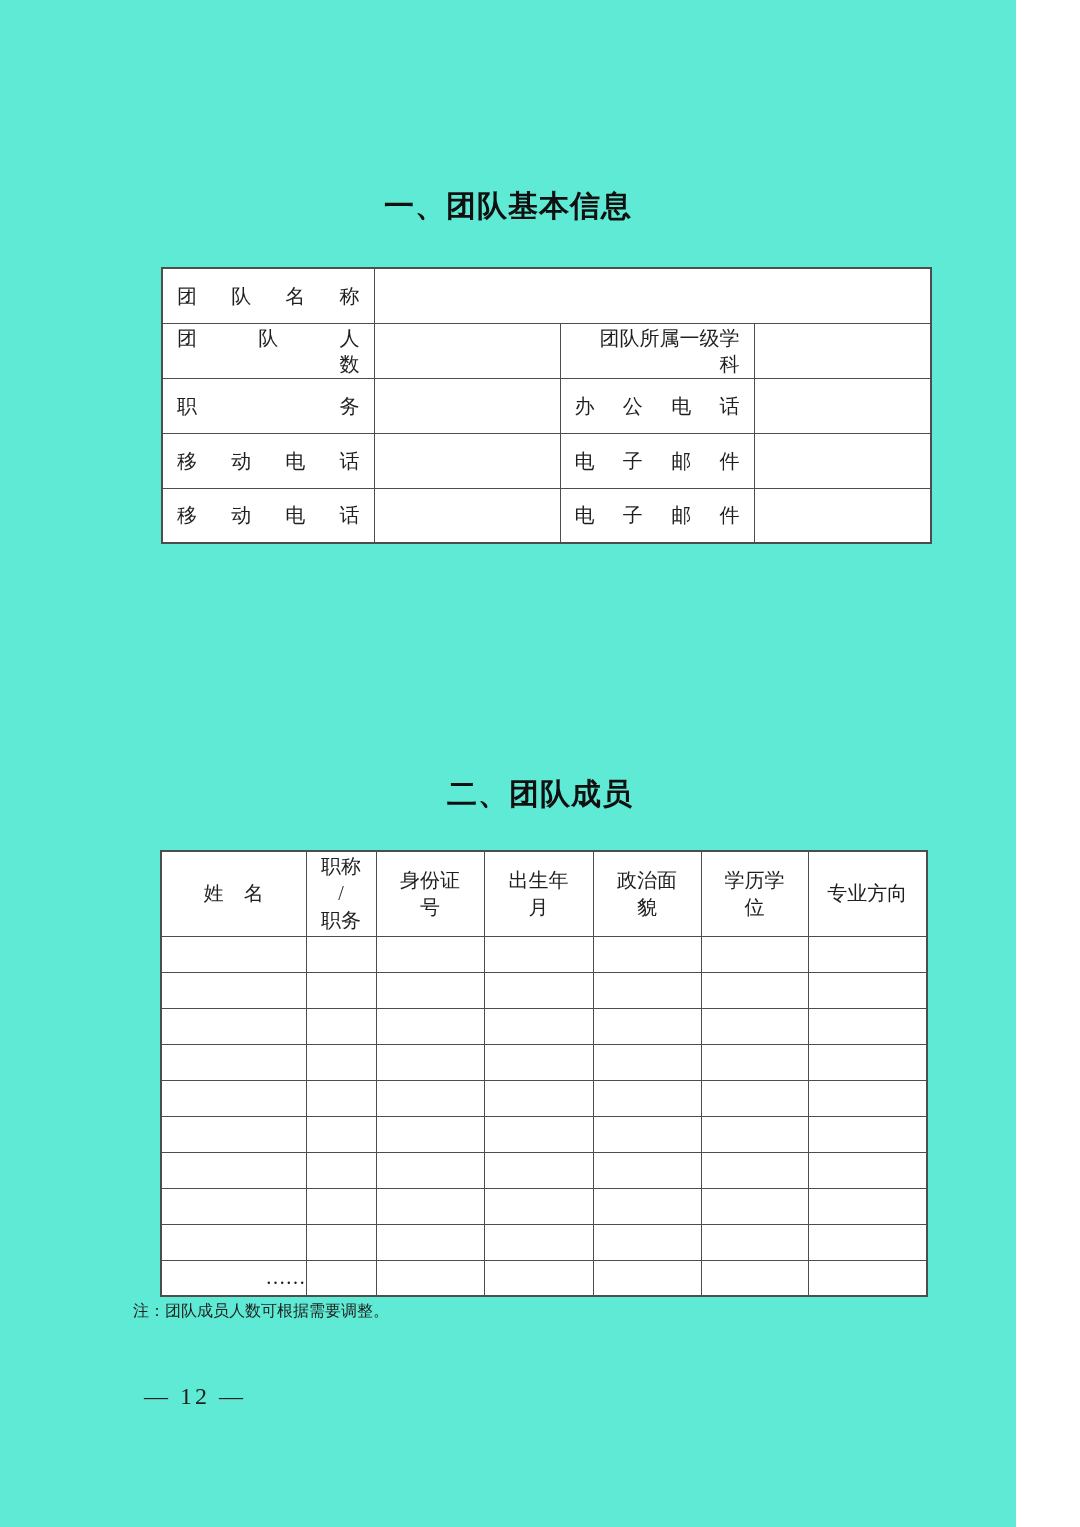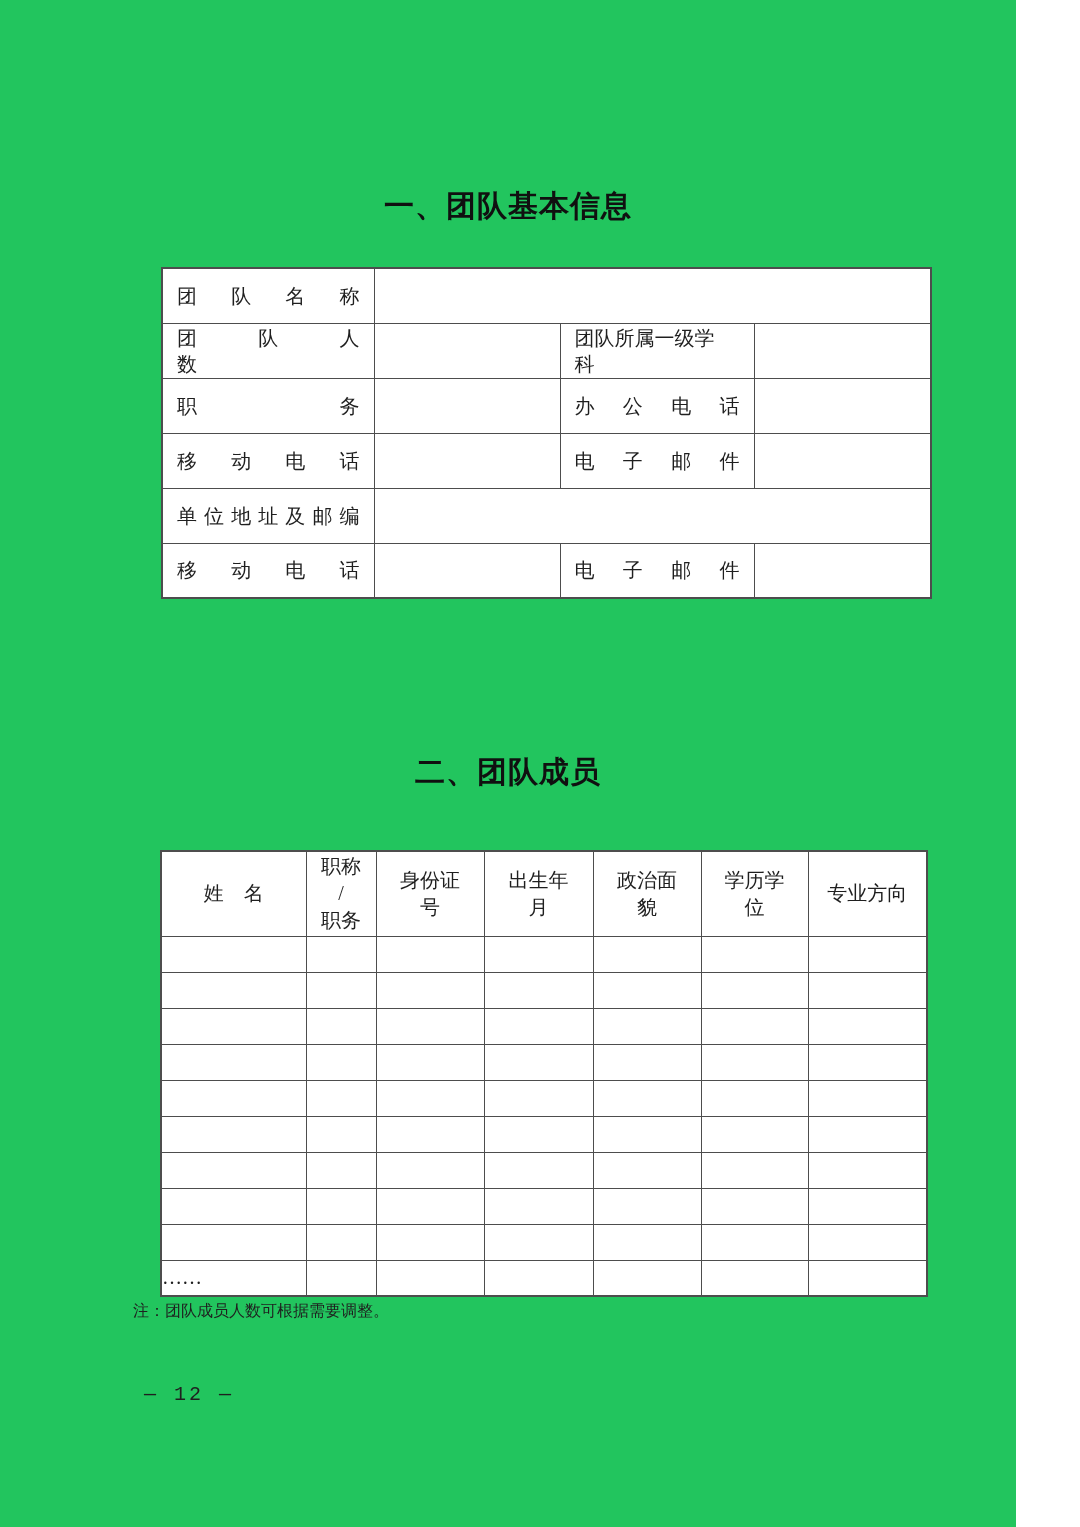--- a/index.html
+++ b/index.html
@@ -1,38 +1,38 @@
 <!DOCTYPE html>
 <html><head>
 <meta charset="utf-8">
 <style>
   * { margin: 0; padding: 0; box-sizing: border-box; }
   html, body { background: #ffffff; }
   .page {
     position: relative;
     width: 1016px;
     height: 1527px;
-    background: #22c55e;
+    background: #5eead4;
     font-family: "Liberation Serif", "DejaVu Serif", serif;
     color: #1f1f1f;
     overflow: hidden;
   }
   .sec-title {
     position: absolute;
     left: 0;
     width: 100%;
     text-align: center;
     font-family: "Liberation Sans", "DejaVu Sans", sans-serif;
     font-weight: 700;
     font-size: 30px;
     color: #101010;
     letter-spacing: 1px;
   }
   #title1 { top: 186px; }
-  #title2 { top: 752px; }
+  #title2 { top: 774px; margin-left: 32px; }
 
   table {
     border-collapse: collapse;
     table-layout: fixed;
     position: absolute;
     background: #ffffff;
   }
   td, th {
     border: 1px solid #4d4d4d;
     vertical-align: middle;
@@ -57,36 +57,35 @@
   }
   .t2 tr.head { height: 85px; }
   .t2 tr.body { height: 36px; }
   .t2 th {
     text-align: center;
     white-space: pre-line;
     line-height: 27px;
     padding: 0 4px;
   }
   .dist { text-align: justify; text-align-last: justify; }
-  .ctr  { text-align: left; }
+  .ctr  { text-align: right; }
   .note {
     position: absolute;
     left: 133px;
     top: 1301px;
     font-size: 16px;
     color: #1f1f1f;
   }
   .pageno {
     position: absolute;
     left: 144px;
     top: 1383px;
-    font-size: 20px;
+    font-size: 24px;
     letter-spacing: 3px;
     color: #1f1f1f;
-    font-family: Liberation Mono, monospace;
   }
 </style>
 </head>
 <body>
 
 <div class="page">
 
   <div id="title1" class="sec-title">一、团队基本信息</div>
 
   <table class="t1">
@@ -117,24 +116,20 @@
       <td class="lbl dist">职 务</td>
       <td></td>
       <td class="lbl dist">办 公 电 话</td>
       <td></td>
     </tr>
     <tr>
       <td class="lbl dist">移 动 电 话</td>
       <td></td>
       <td class="lbl dist">电 子 邮 件</td>
       <td></td>
-    </tr>
-    <tr>
-      <td class="lbl dist">单 位 地 址 及 邮 编</td>
-      <td colspan="3"></td>
     </tr>
     <tr>
       <td class="lbl dist">移 动 电 话</td>
       <td></td>
       <td class="lbl dist">电 子 邮 件</td>
       <td></td>
     </tr>
   </tbody>
     </table>
 

